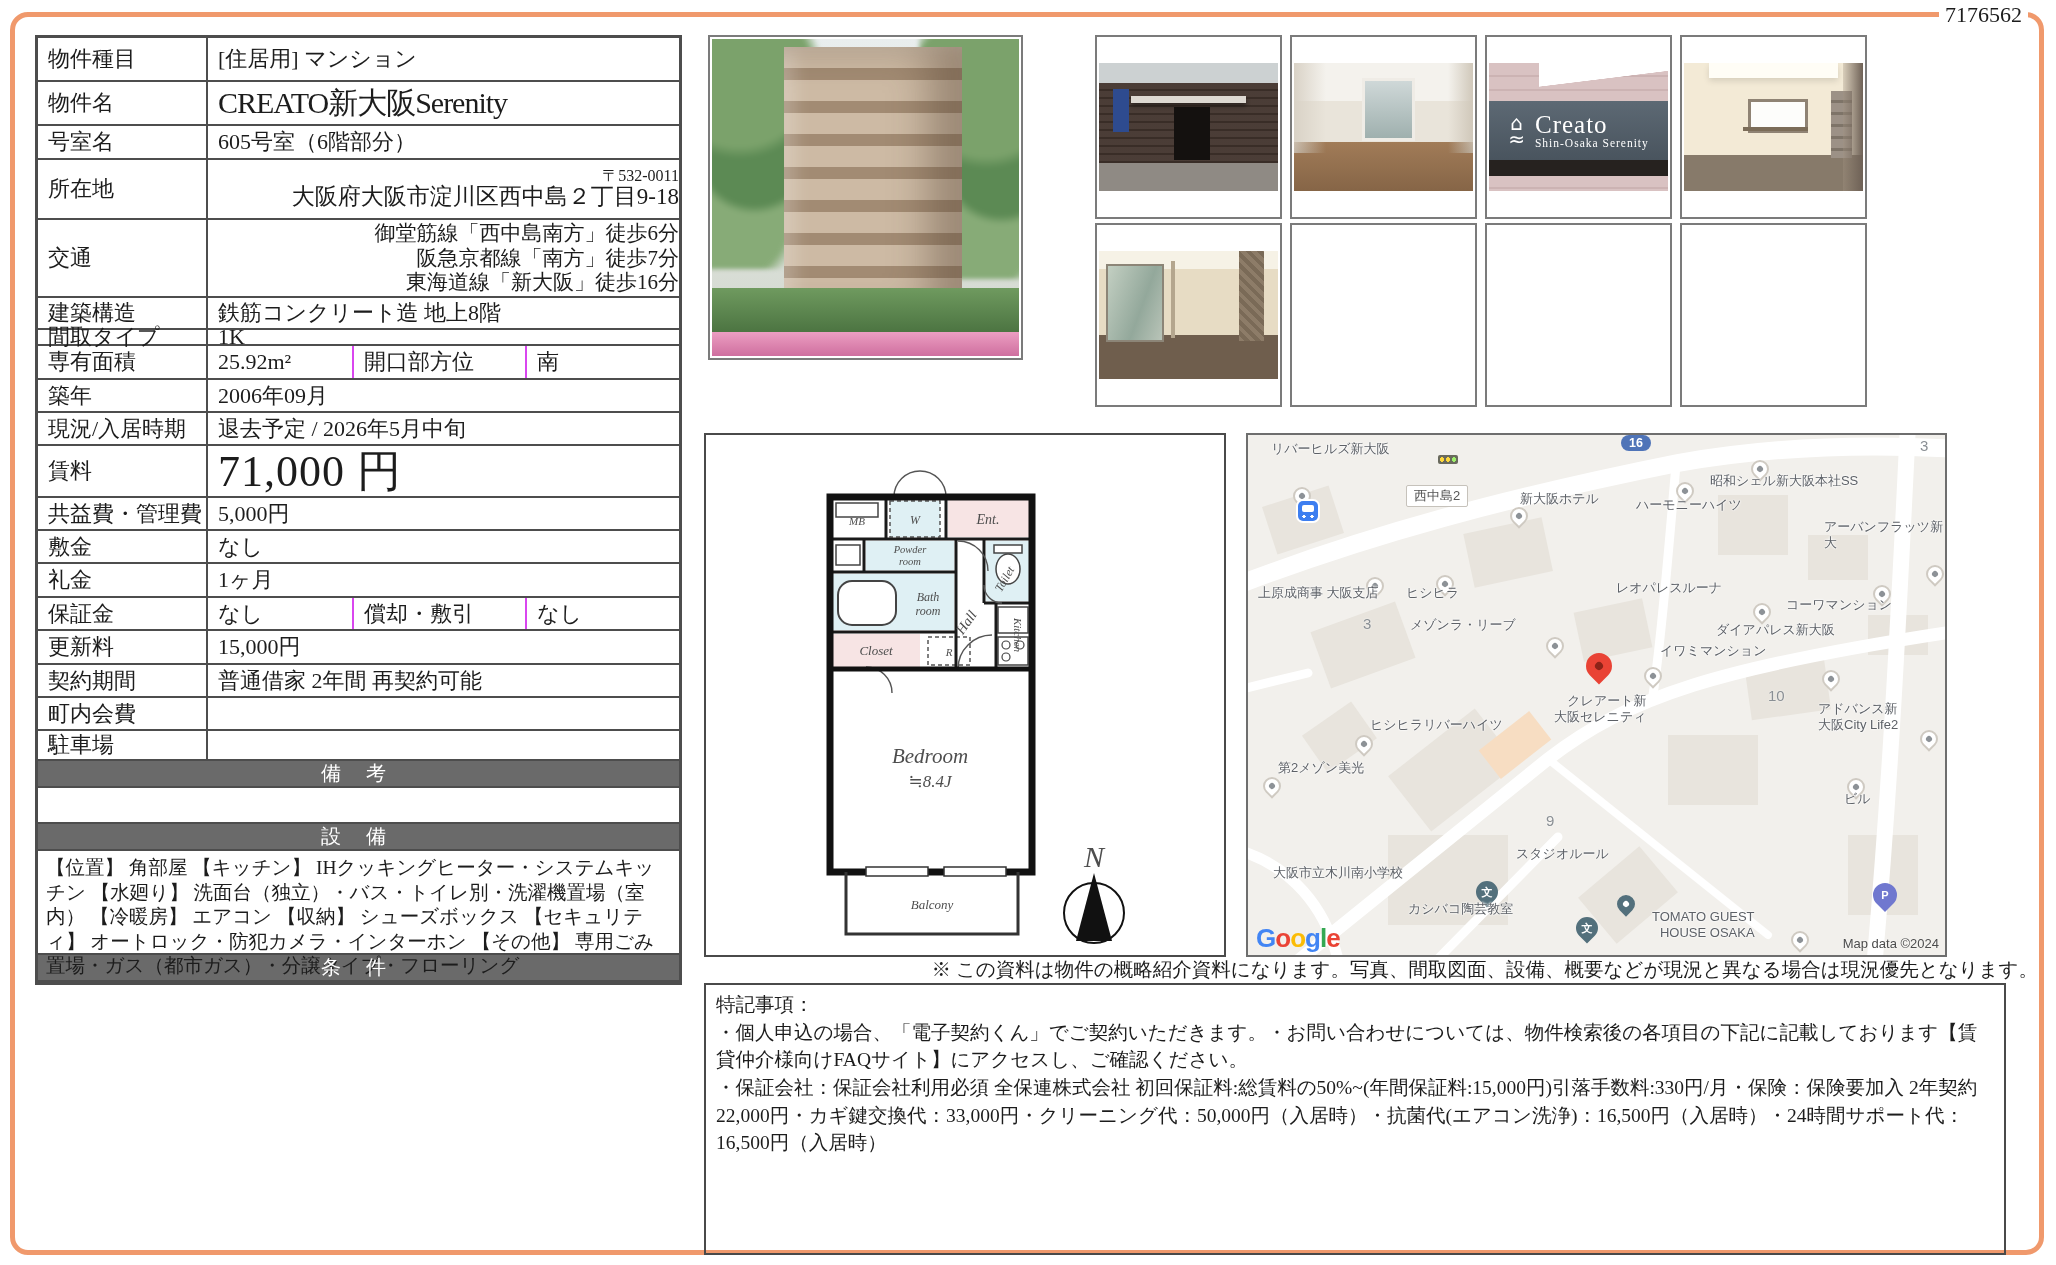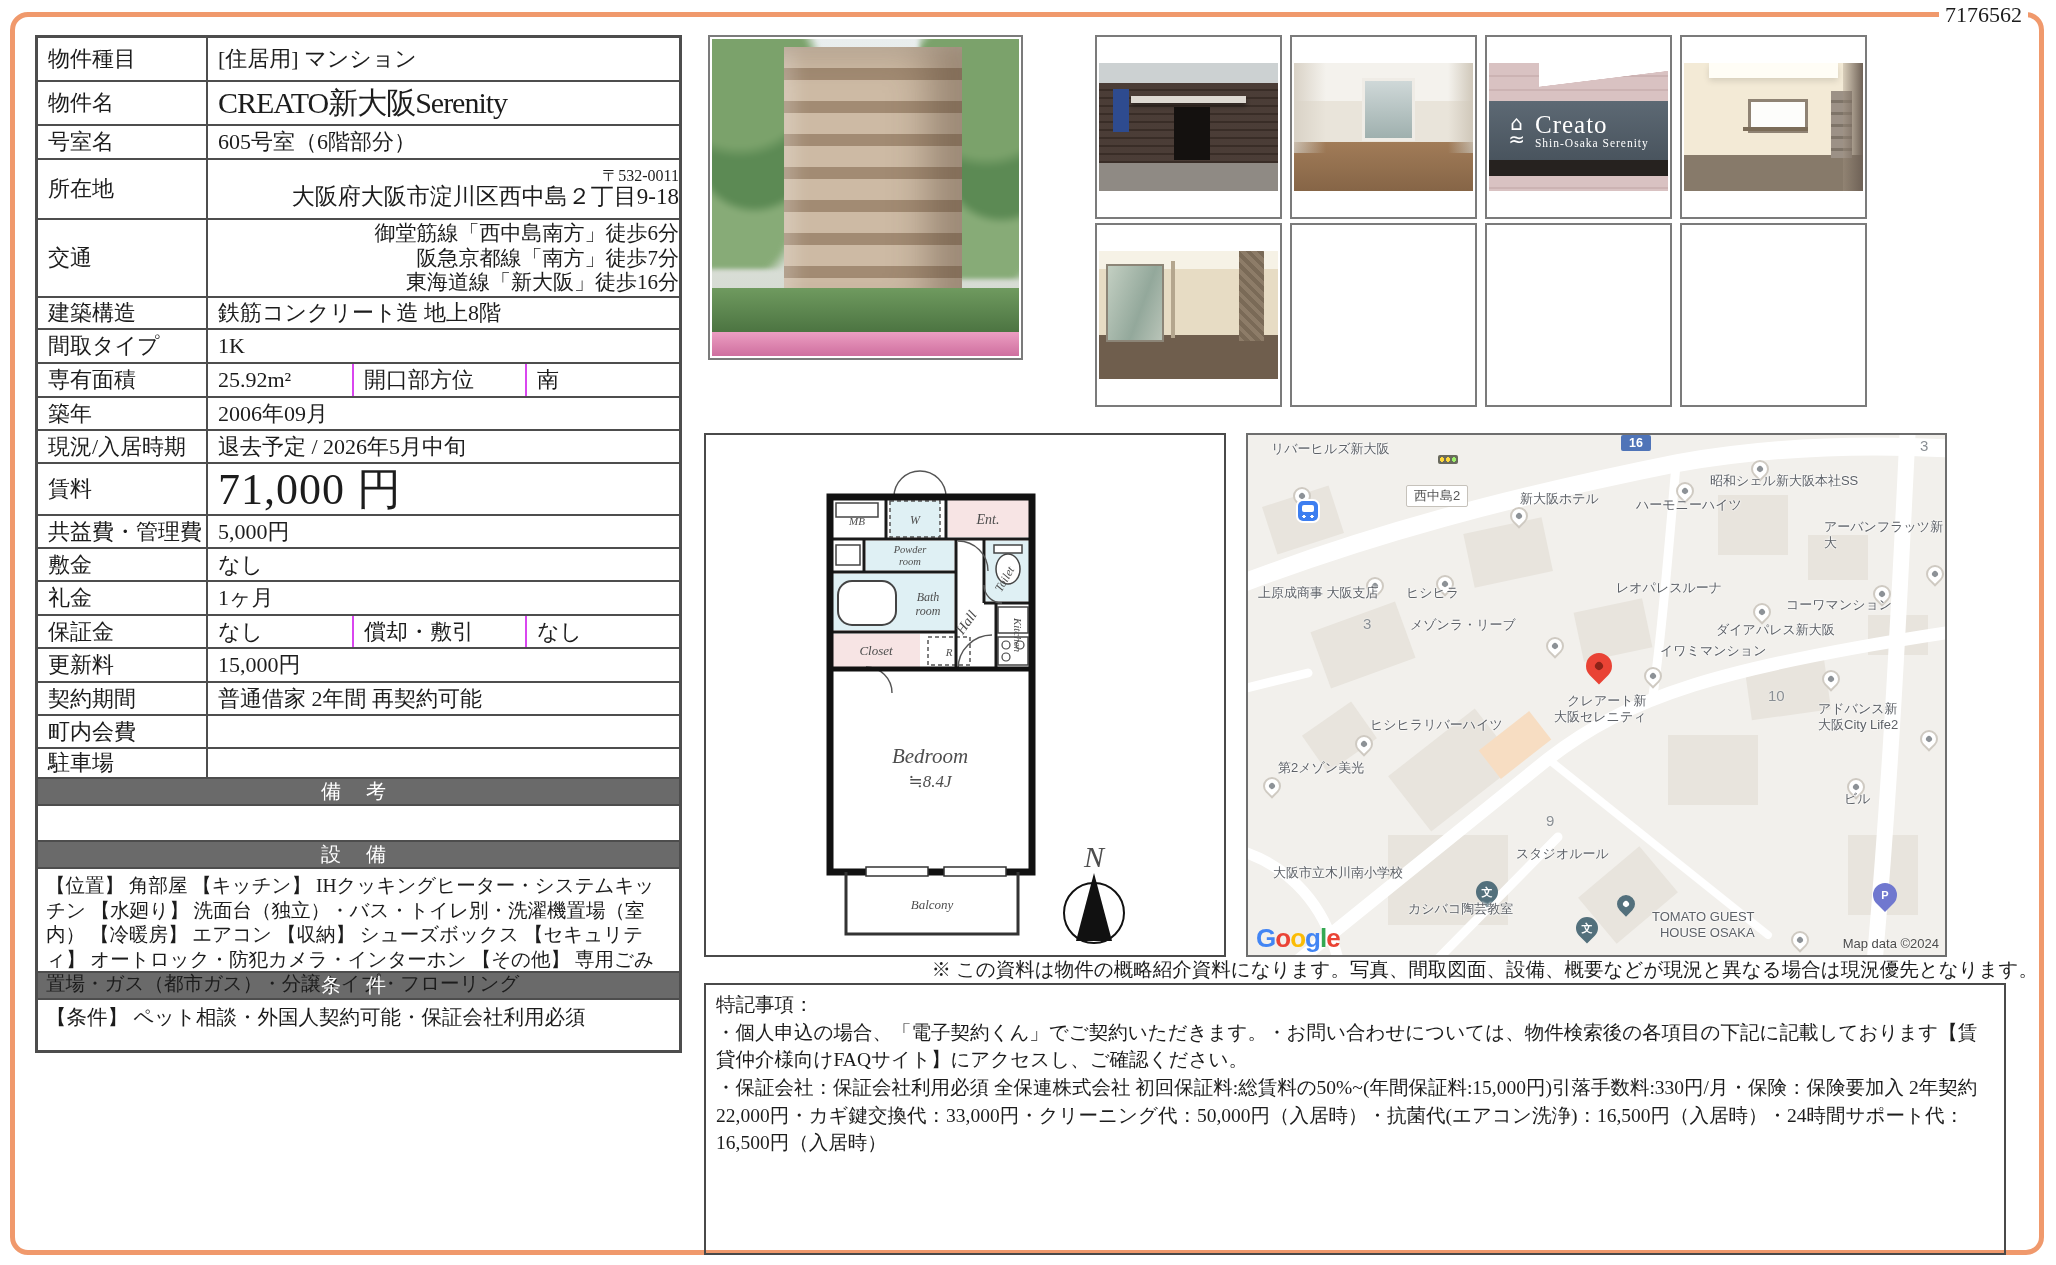--- a/index.html
+++ b/index.html
@@ -95,21 +95,21 @@
 
   
   .mapbox{position:absolute;left:1246px;top:433px;width:701px;height:524px;border:2px solid #6e6e6e;
     background:#f2f0ec;overflow:hidden;box-sizing:border-box;font-family:"Liberation Sans","DejaVu Sans",sans-serif;}
   .mlabel{position:absolute;font-size:13px;color:#5d6167;line-height:1.25;
     text-shadow:0 0 2px #fff,0 0 2px #fff,0 0 3px #fff;white-space:pre-line;}
   .mlabel.center{text-align:right;}
   .mnum{position:absolute;font-size:15px;color:#8a8f94;text-shadow:0 0 2px #fff;}
   .roadlabel{position:absolute;background:#fff;border:1px solid #c6c2bb;border-radius:2px;
     padding:1px 7px;font-size:13px;color:#555;}
-  .shield{position:absolute;background:#4f74b8;color:#fff;border-radius:2px;padding:1px 8px;
+  .shield{position:absolute;background:#4f74b8;color:#fff;border-radius:8px;padding:1px 8px;
     font-size:12.5px;font-weight:bold;}
   .mpin{position:absolute;width:18px;height:18px;background:#fff;border:2px solid #cfcac2;
     border-radius:50% 50% 50% 0;transform:rotate(-45deg);box-sizing:border-box;}
   .mpin::after{content:"";position:absolute;left:4px;top:4px;width:6px;height:6px;border-radius:50%;background:#8d9297;}
   .mpin--dark{background:#53707c;border-color:#53707c;}
   .mpin--dark::after{background:#fff;}
   .mpin--red{width:26px;height:26px;background:#e94335;border-color:#e94335;z-index:3;}
   .mpin--red::after{left:7px;top:7px;width:8px;height:8px;background:#8c2318;}
   .mpin--school{background:#53707c;border-color:#53707c;width:22px;height:22px;}
   .mpin--school::after{display:none;}
@@ -169,21 +169,21 @@
     <div class="tvalue col">
       <div class="v-line">御堂筋線「西中島南方」徒歩6分</div>
       <div class="v-line">阪急京都線「南方」徒歩7分</div>
       <div class="v-line">東海道線「新大阪」徒歩16分</div>
     </div>
   </div>
   <div class="trow" style="height:32px">
     <div class="tlabel">建築構造</div>
     <div class="tvalue">鉄筋コンクリート造 地上8階</div>
   </div>
-  <div class="trow" style="height:34px">
+  <div class="trow" style="height:16px">
     <div class="tlabel">間取タイプ</div>
     <div class="tvalue">1K</div>
   </div>
   <div class="trow" style="height:34px">
     <div class="tlabel">専有面積</div>
     <div class="cell-sub" style="width:146px;flex:0 0 146px">25.92m²</div>
     <div class="cell-sub" style="width:173px;flex:0 0 173px">開口部方位</div>
     <div class="tvalue">南</div>
   </div>
   <div class="trow" style="height:33px">
@@ -230,21 +230,20 @@
   </div>
   <div class="trow" style="height:30px">
     <div class="tlabel">駐車場</div>
     <div class="tvalue"></div>
   </div>
   <div class="band">備 考</div>
   <div class="freeblock" style="height:36px"></div>
   <div class="band">設 備</div>
   <div class="freeblock" style="height:104px">【位置】 角部屋 【キッチン】 IHクッキングヒーター・システムキッチン 【水廻り】 洗面台（独立）・バス・トイレ別・洗濯機置場（室内） 【冷暖房】 エアコン 【収納】 シューズボックス 【セキュリティ】 オートロック・防犯カメラ・インターホン 【その他】 専用ごみ置場・ガス（都市ガス）・分譲タイプ・フローリング</div>
   <div class="band">条 件</div>
-  <div class="freeblock" style="height:50px;border-bottom:none;font-size:20.5px">【条件】 ペット相談・外国人契約可能・保証会社利用必須</div>
 </div>
 
 <div class="pframe" style="left:708px;top:35px;width:315px;height:325px">
   <div class="pimg full">
     <div class="ph-child pb-sky" style="inset:0"></div>
     <div class="ph-child pb-tree" style="left:-40px;top:-30px"></div>
     <div class="ph-child pb-tree" style="right:-50px;top:-20px"></div>
     <div class="ph-child pb-bldg"></div>
     <div class="ph-child pb-bush"></div>
     <div class="ph-child pb-flowers"></div>

